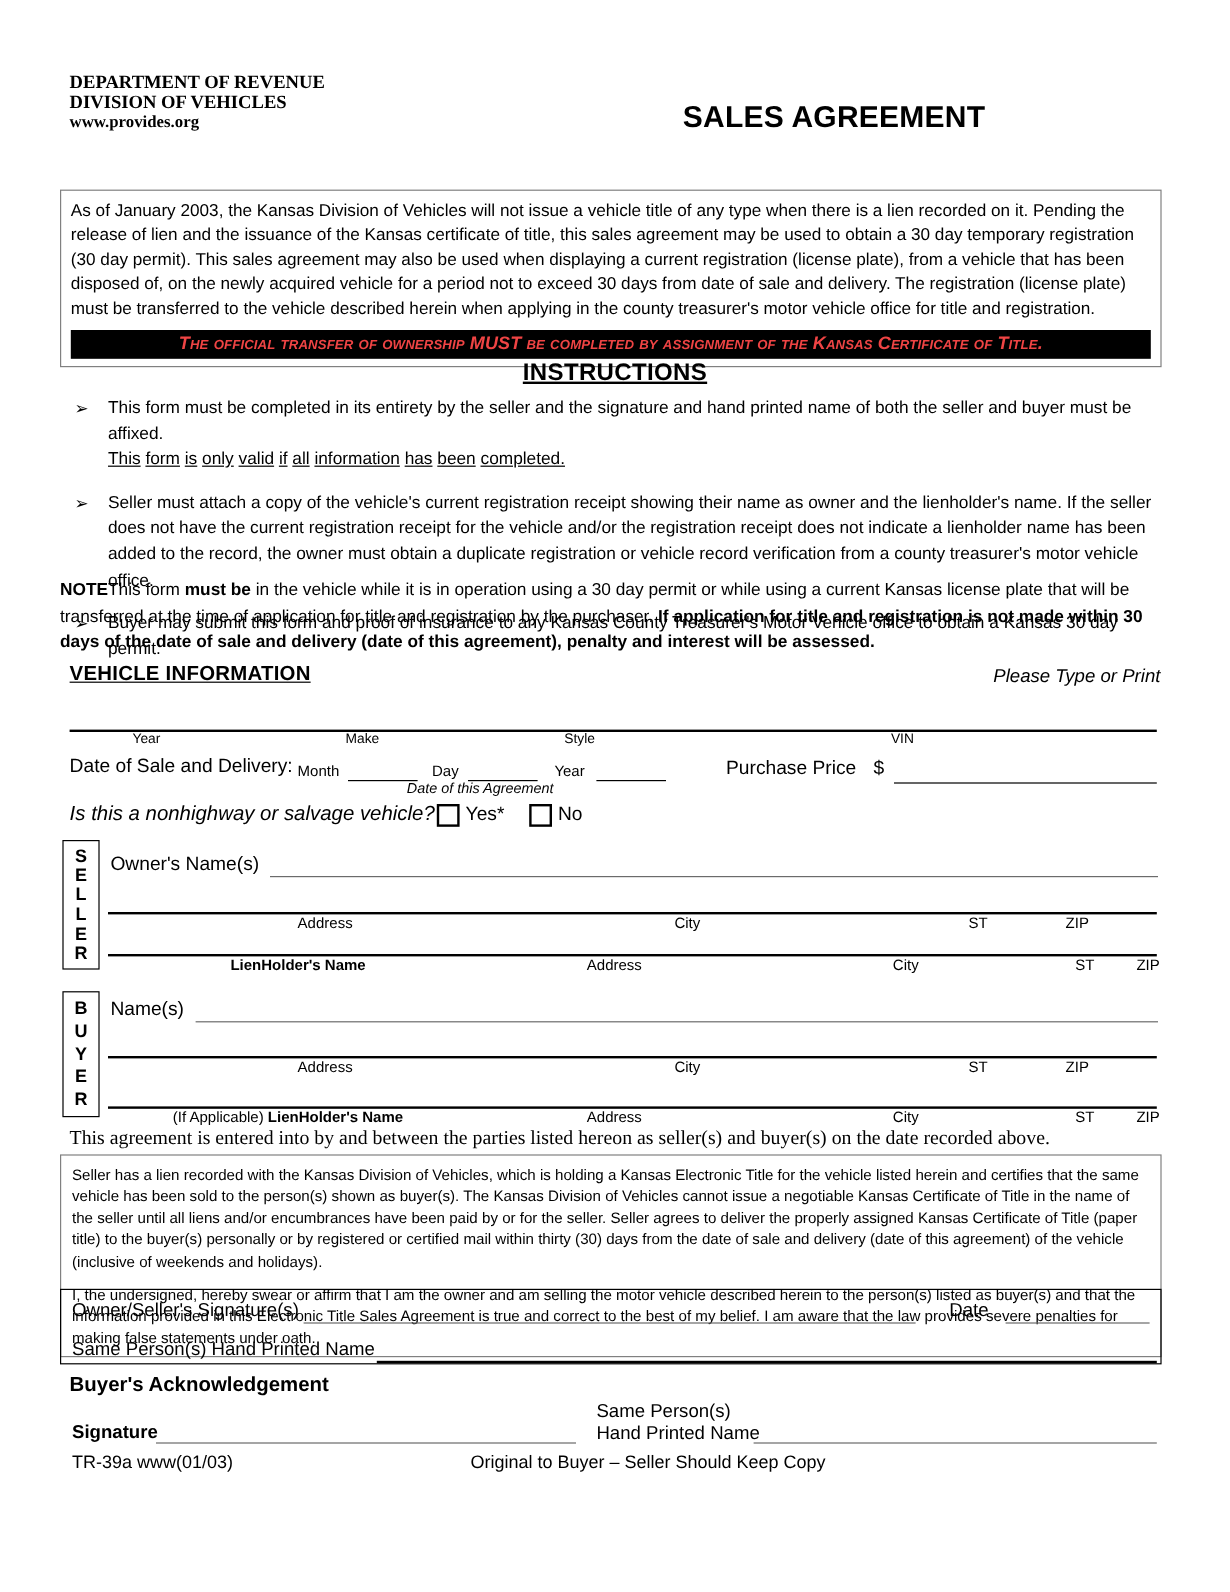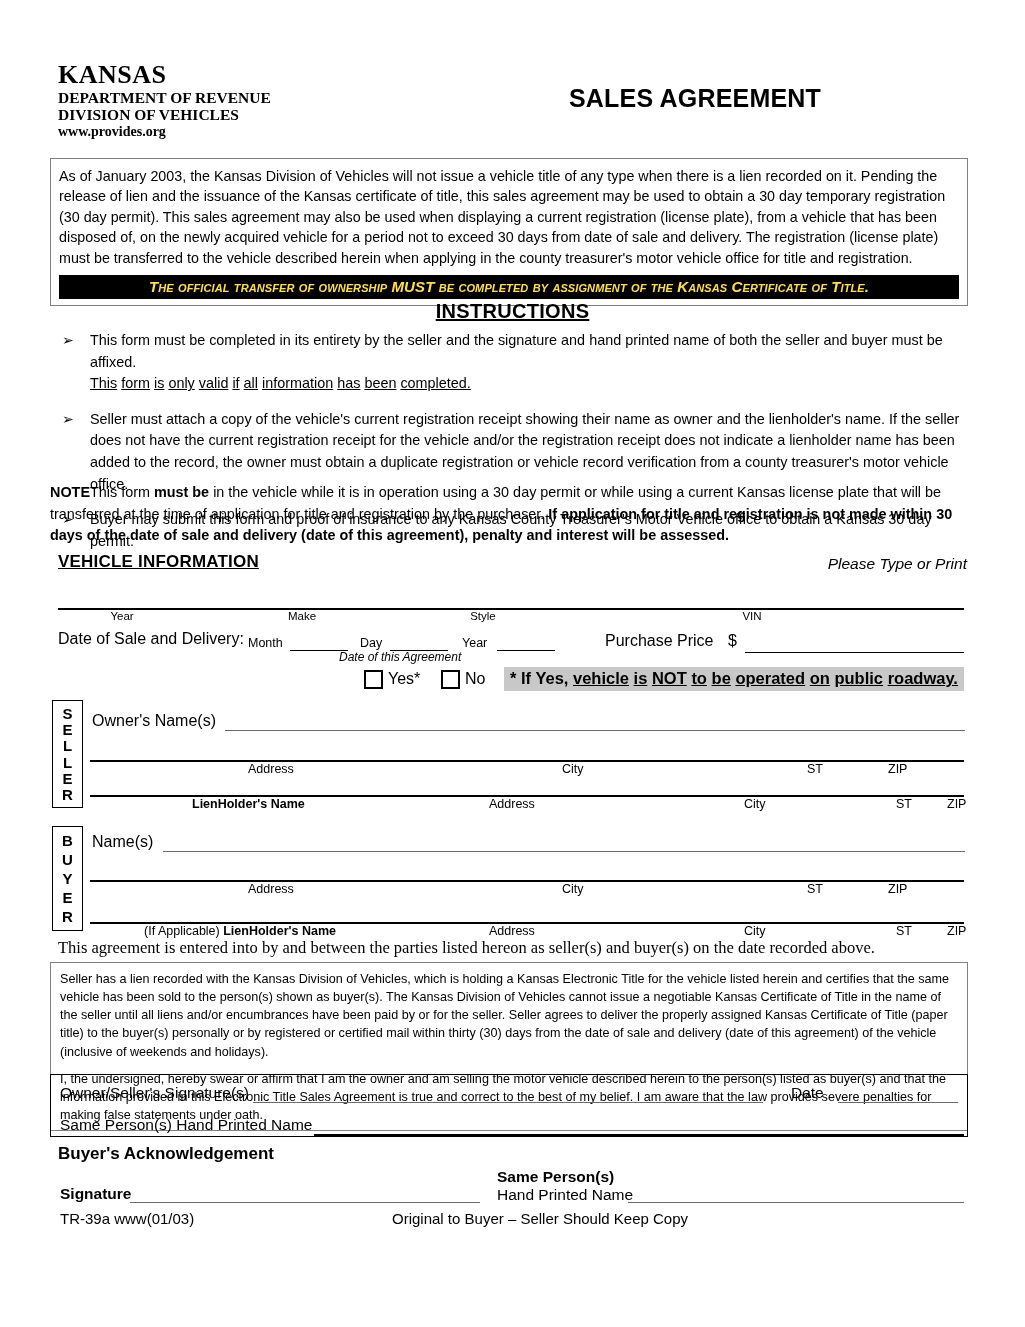--- a/index.html
+++ b/index.html
@@ -73,21 +73,21 @@
     padding: 7px 8px 6px 8px;
   }
   .intro-text {
     font-size: 14.3px;
     line-height: 1.43;
     text-align: left;
   }
   .banner {
     margin-top: 7px;
     background: #000;
-    color: #fde047;
+    color: #ef4444;
     text-align: center;
     padding: 3px 4px 4px 4px;
     font-style: italic;
     font-weight: bold;
     font-size: 15px;
     font-variant: small-caps;
     letter-spacing: 0.1px;
     white-space: nowrap;
   }
 
@@ -287,21 +287,20 @@
     white-space: nowrap;
   }
 </style>
 </head>
 <body>
 
 <div class="page">
 
 
   <div class="hdr-left">
-    <div class="hdr-kansas">KANSAS</div>
     <div class="hdr-dept">DEPARTMENT OF REVENUE</div>
     <div class="hdr-div">DIVISION OF VEHICLES</div>
     <div class="hdr-url">www.provides.org</div>
   </div>
 
   <div class="hdr-title">
     <div>SALES AGREEMENT</div>
   </div>
 
   <div class="intro-box">
@@ -347,30 +346,26 @@
   <div class="fld-small" style="left:360px; top:636px;">Day</div>
   <div class="rule" style="left:390px; top:650px; width:58px; height:1.4px;"></div>
   <div class="fld-small" style="left:462px; top:636px;">Year</div>
   <div class="rule" style="left:497px; top:650px; width:58px; height:1.4px;"></div>
   <div class="fld-small" style="left:339px; top:650px; font-style:italic; font-size:12px;">Date of this Agreement</div>
 
   <div class="fld-label" style="left:605px; top:632px;">Purchase Price</div>
   <div class="fld-label" style="left:728px; top:632px;">$</div>
   <div class="rule" style="left:745px; top:652px; width:219px; height:1.4px;"></div>
 
+  <div class="italic-q" style="left:58px; top:668px;">Is this a nonhighway or salvage vehicle?</div>
   <div class="checkbox" style="left:364px; top:670px;"></div>
   <div class="fld-label" style="left:388px; top:670px;">Yes*</div>
   <div class="checkbox" style="left:441px; top:670px;"></div>
   <div class="fld-label" style="left:465px; top:670px;">No</div>
 
-  <div class="highlight-strip" style="left:504px; top:667px;">
-    <span>*</span>
-    <span>If Yes,</span>
-    <span id="warn-words"> <span class="u">vehicle</span> <span class="u">is</span> <span class="u">NOT</span> <span class="u">to</span> <span class="u">be</span> <span class="u">operated</span> <span class="u">on</span> <span class="u">public</span> <span class="u">roadway.</span></span>
-  </div>
 
   <div class="vbox" style="left:52px; top:700px; height:108px;">
     <div>S</div>
     <div>E</div>
     <div>L</div>
     <div>L</div>
     <div>E</div>
     <div>R</div>
   </div>
 
@@ -428,20 +423,20 @@
   <div class="grule" style="left:838px; top:1102px; width:120px;"></div>
 
   <div class="sig-lbl" style="left:60px; top:1116px;">Same Person(s) Hand Printed Name</div>
   <div class="rule" style="left:314px; top:1134px; width:650px;"></div>
 
   <div class="ack-title">Buyer's Acknowledgement</div>
 
   <div class="sig-lbl b" style="left:60px; top:1185px;">Signature</div>
   <div class="grule" style="left:130px; top:1202px; width:350px;"></div>
 
-  <div class="sig-lbl" style="left:497px; top:1168px;font-weight:bold;">Same Person(s)</div>
+  <div class="sig-lbl" style="left:497px; top:1168px;">Same Person(s)</div>
   <div class="sig-lbl" style="left:497px; top:1186px;">Hand Printed Name</div>
   <div class="grule" style="left:628px; top:1202px; width:336px;"></div>
 
   <div class="foot" style="left:60px; top:1210px;">TR-39a www(01/03)</div>
   <div class="foot" style="left:392px; top:1210px;">Original to Buyer – Seller Should Keep Copy</div>
 
 </div>
 
 </body></html>

